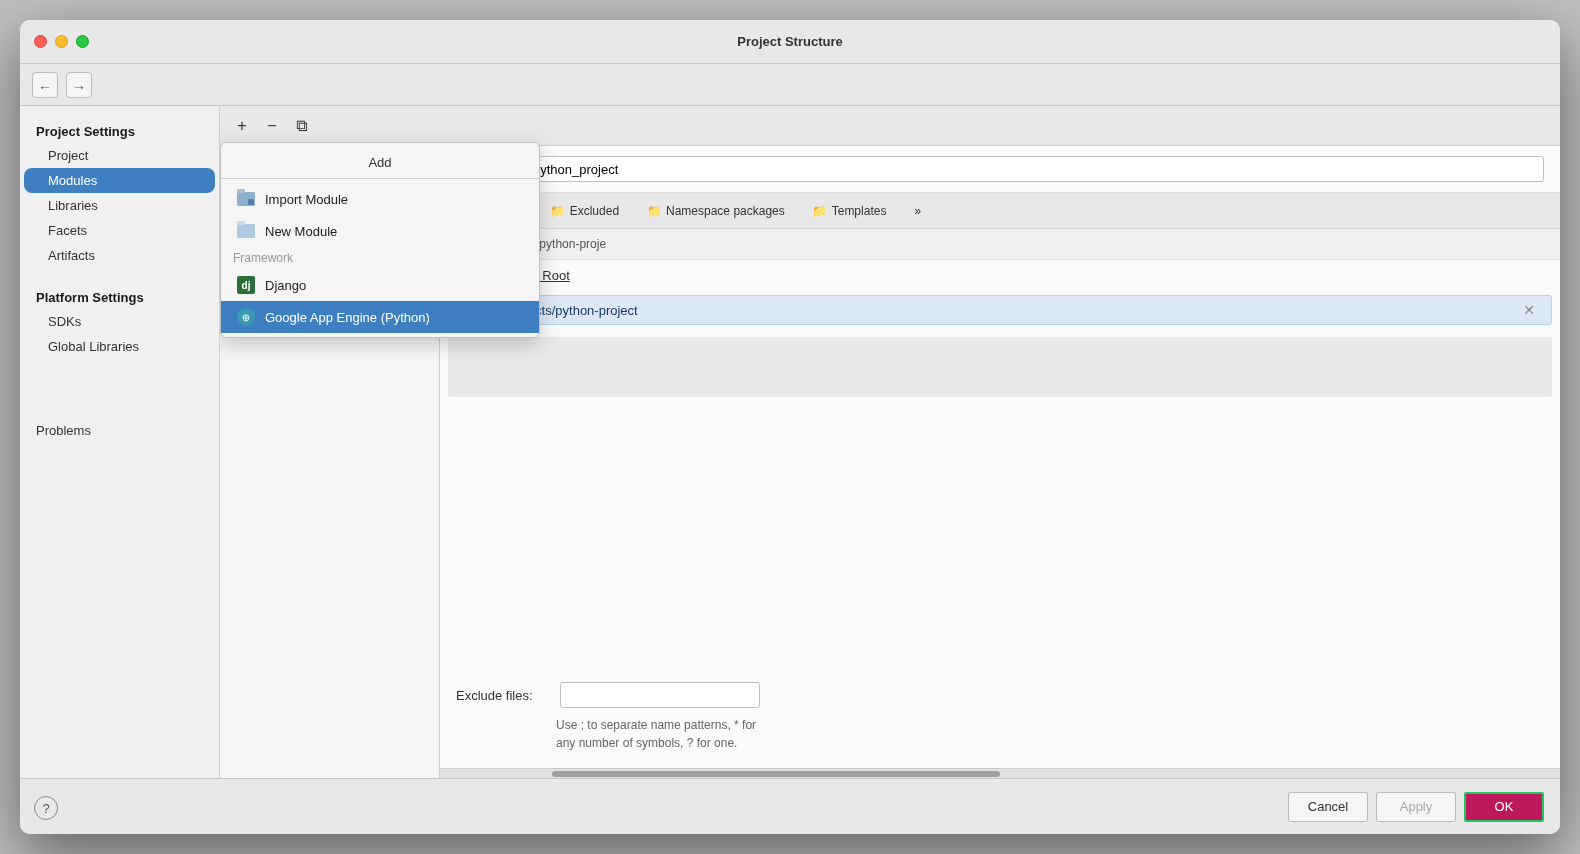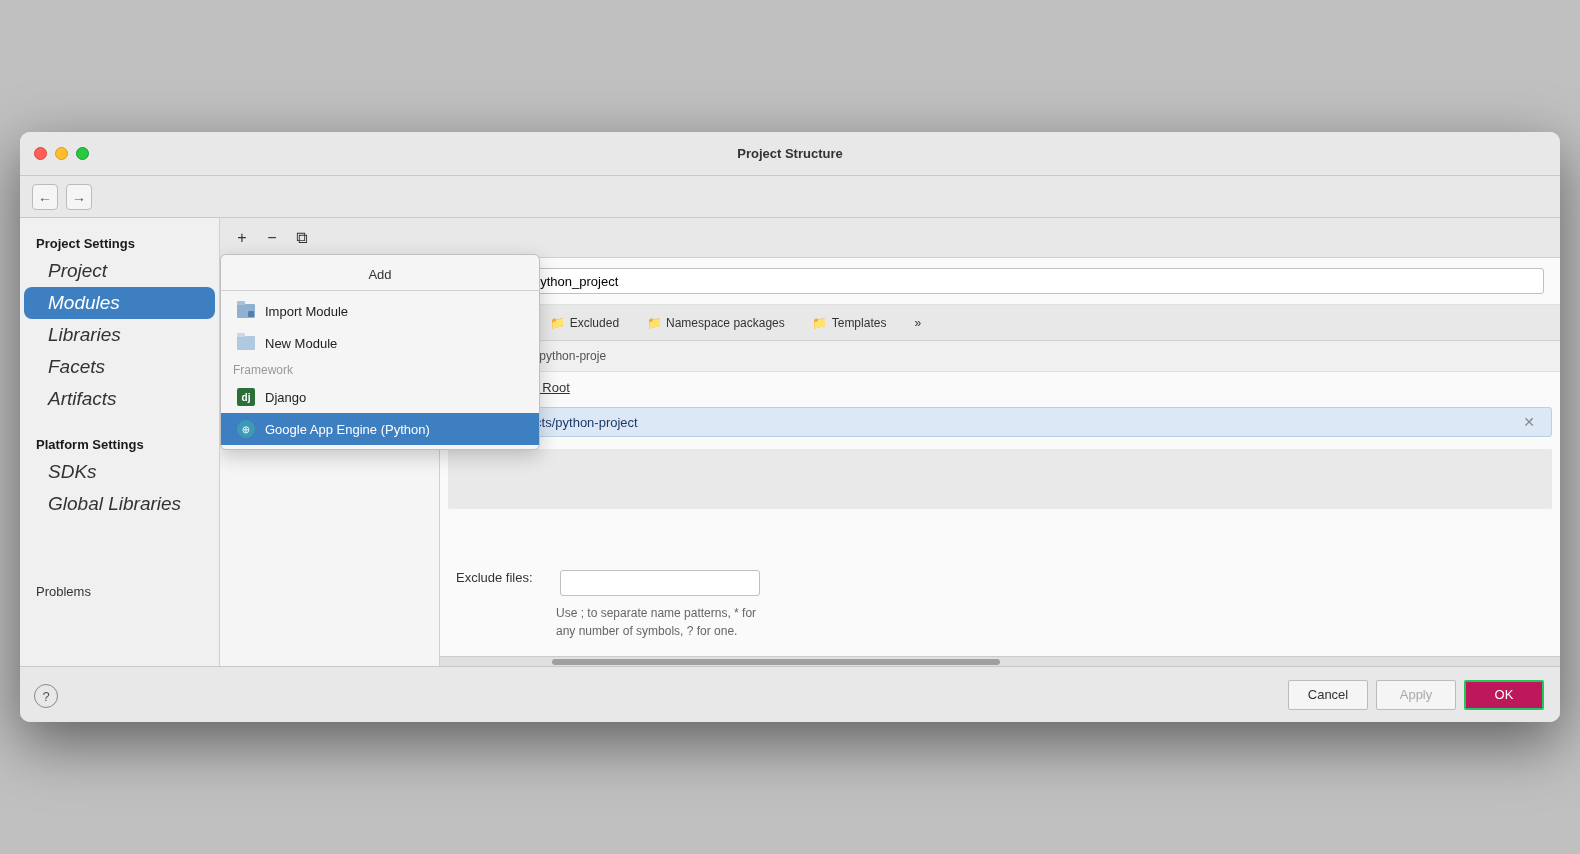--- a/index.html
+++ b/index.html
@@ -10,21 +10,21 @@
       display: flex;
       align-items: center;
       justify-content: center;
       width: 1580px;
       height: 854px;
       overflow: hidden;
     }
 
     .window {
       width: 1540px;
-      height: 590px;
+      height: 814px;
       background: #f2f2f2;
       border-radius: 10px;
       box-shadow: 0 20px 60px rgba(0,0,0,0.5);
       display: flex;
       flex-direction: column;
       overflow: hidden;
       position: relative;
     }
 
     .title-bar {
@@ -104,24 +104,23 @@
 
     .sidebar-section-title {
       font-size: 13px;
       font-weight: 700;
       color: #1a1a1a;
       padding: 6px 16px 4px;
     }
 
     .sidebar-item {
       padding: 5px 16px 5px 28px;
-      font-size: 19px;
-      color: #333;
-      cursor: pointer;
-      font-style: italic;
+      font-size: 13px;
+      color: #333;
+      cursor: pointer;
     }
 
     .sidebar-item.active {
       background: #3d7fc1;
       color: #fff;
       border-radius: 8px;
       margin: 0 4px;
       padding: 5px 12px 5px 24px;
     }
 
@@ -306,21 +305,21 @@
       flex: 1;
       overflow: auto;
     }
 
     .exclude-section {
       padding: 16px;
     }
 
     .exclude-row {
       display: flex;
-      align-items: flex-start;
+      align-items: center;
       gap: 14px;
       margin-bottom: 8px;
     }
 
     .exclude-label {
       font-size: 13px;
       color: #333;
       min-width: 90px;
     }
 

